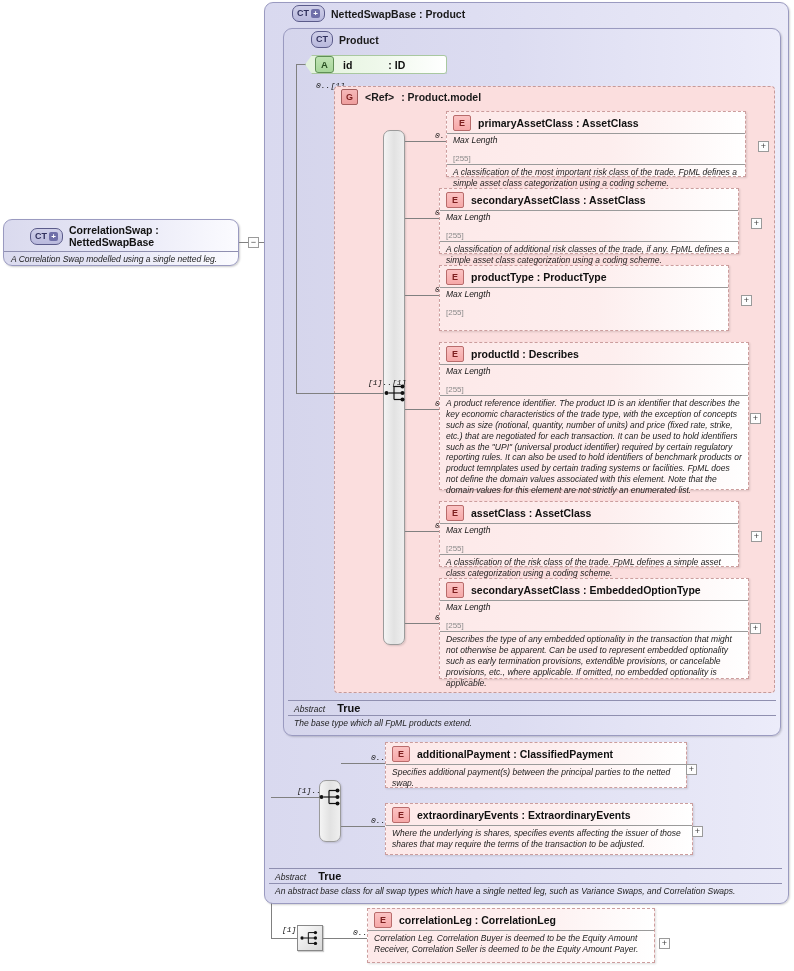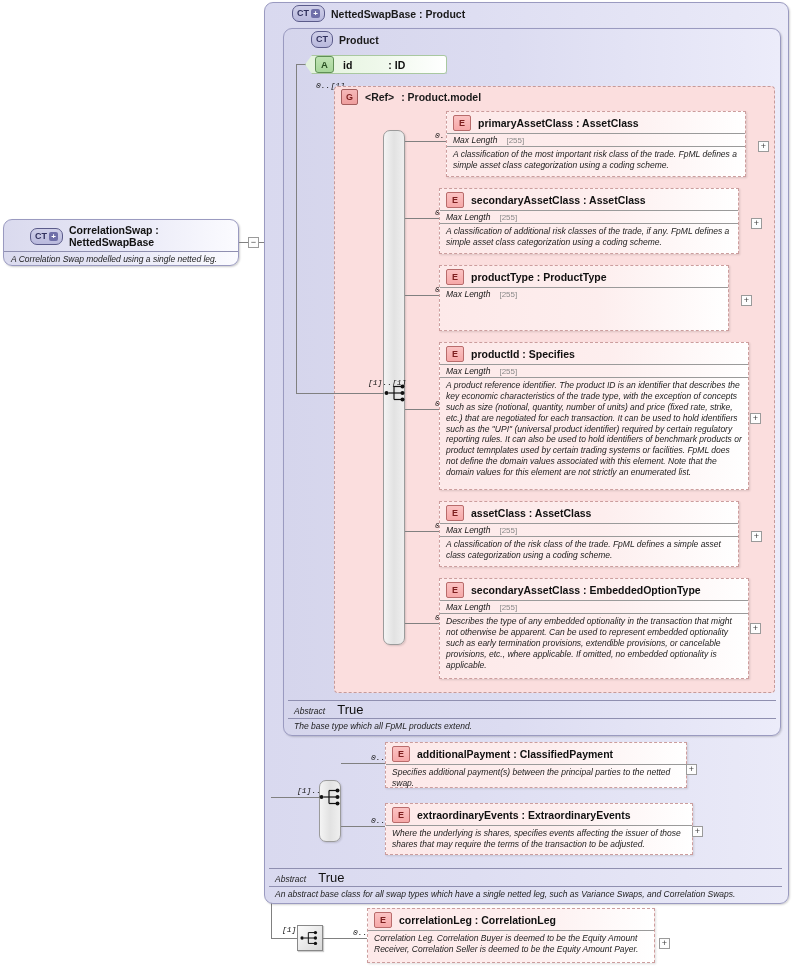--- a/index.html
+++ b/index.html
@@ -70,21 +70,21 @@
     display:inline-flex;align-items:center;justify-content:center;
     width:16px;height:14px;border:1px solid #b86b6b;border-radius:2px;
     background:linear-gradient(to bottom,#fbc3c3,#f6a8a8);
     font-size:9px;font-weight:bold;color:#7d1f1f;line-height:12px;
   }
   .e-name{font-size:10.5px;font-weight:bold;color:#101010;white-space:nowrap;}
   .facet{
     border-top:1px solid #9a9a9a;
     padding:1px 24px 1px 6px;
     font-size:8.5px;font-style:italic;color:#202020;
-    display:flex;align-items:baseline;gap:9px;
+    display:flex;align-items:baseline;gap:9px;flex-direction:column;
   }
   .facet .fval{font-style:normal;color:#8a8a8a;font-size:8px;text-align:center;}
   .doc{
     border-top:1px solid #9a9a9a;
     padding:2px 6px 3px 6px;
     font-size:8.5px;font-style:italic;color:#1c1c1c;line-height:1.28;
   }
 
   
   .attr-box{
@@ -103,21 +103,21 @@
     font-size:9.5px;font-weight:bold;color:#274d20;line-height:13px;
   }
   .a-name{font-size:10.5px;font-weight:bold;color:#101010;}
 
   
   .abs-row{
     border-top:1px solid #8f8fb0;
     font-size:8.5px;font-style:italic;color:#1c1c1c;
     padding:1px 6px;display:flex;align-items:baseline;gap:12px;
   }
-  .abs-row .aval{font-style:normal;font-weight:normal;font-size:13px;color:#111;}
+  .abs-row .aval{font-style:normal;font-weight:bold;font-size:11px;color:#111;}
   .abs-doc{
     border-top:1px solid #8f8fb0;
     font-size:8.5px;font-style:italic;color:#1c1c1c;
     padding:2px 6px;
   }
 
   
   .hline{background:#808080;height:1px;}
   .vline{background:#808080;width:1px;}
 
@@ -286,21 +286,21 @@
       <span class="fval">[255]</span>
     </div>
   </div>
   <div class="abs plusbox" style="left:741px;top:295px;">+</div>
 
   <div class="abs hline" style="left:405px;top:409px;width:34px;"></div>
   <div class="abs card" style="left:419px;top:399px;">0..*</div>
   <div class="abs elem" style="left:439px;top:342px;width:310px;height:148px;">
     <div class="elem-head">
       <span class="e-badge">E</span>
-      <span class="e-name">productId : Specifies</span>
+      <span class="e-name">productId : Describes</span>
     </div>
     <div class="facet">
       <span>Max Length</span>
       <span class="fval">[255]</span>
     </div>
     <div class="doc">A product reference identifier. The product ID is an identifier that describes the key economic characteristics of the trade type, with the exception of concepts such as size (notional, quantity, number of units) and price (fixed rate, strike, etc.) that are negotiated for each transaction. It can be used to hold identifiers such as the "UPI" (universal product identifier) required by certain regulatory reporting rules. It can also be used to hold identifiers of benchmark products or product temnplates used by certain trading systems or facilities. FpML does not define the domain values associated with this element. Note that the domain values for this element are not strictly an enumerated list.</div>
   </div>
   <div class="abs plusbox" style="left:750px;top:413px;">+</div>
 
   <div class="abs hline" style="left:405px;top:531px;width:34px;"></div>

